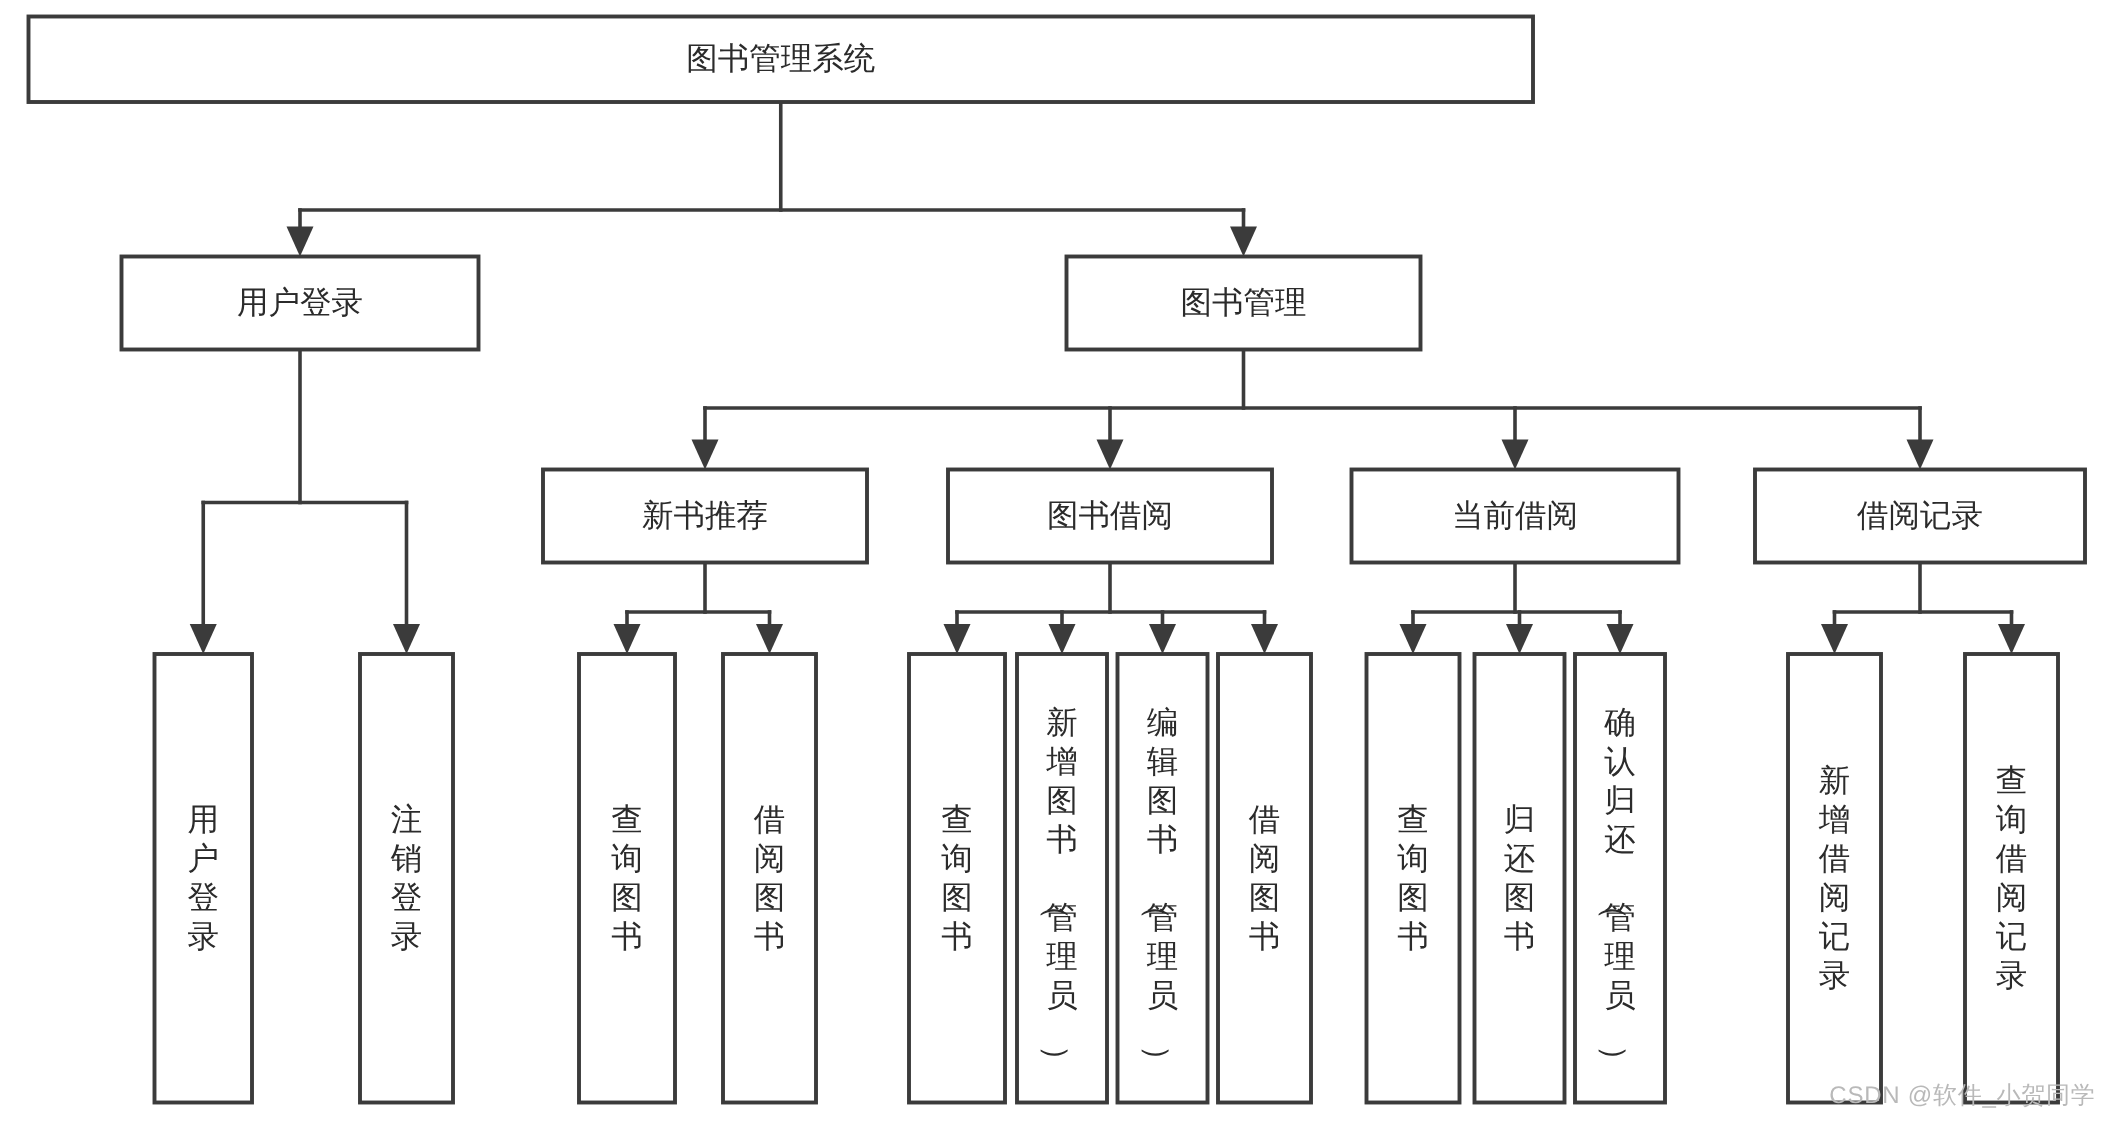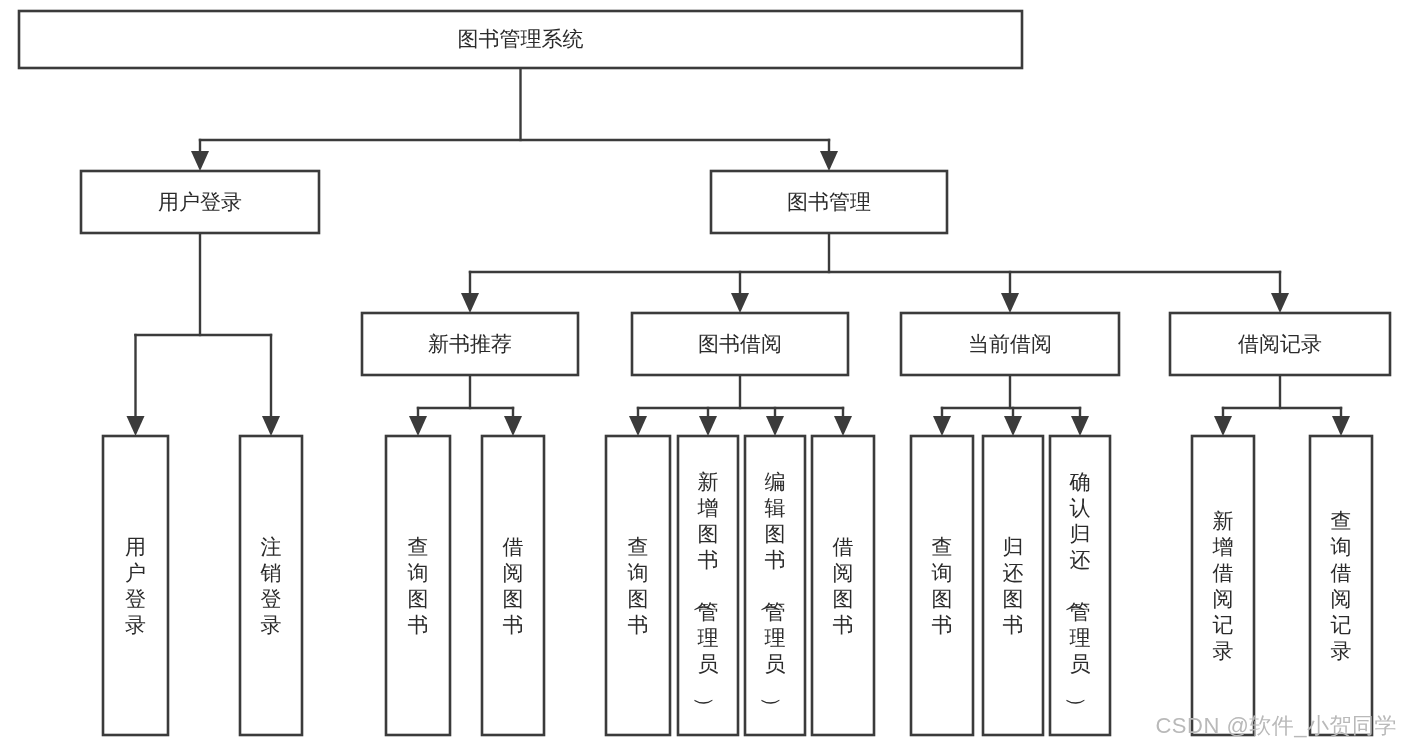--- a/index.html
+++ b/index.html
@@ -52,21 +52,21 @@
   }
   .arrow-head {
     fill: #3b3b3b;
     stroke: none;
   }
   .watermark {
     position: absolute;
     right: 8px;
     bottom: 6px;
     font-family: "Liberation Sans", "DejaVu Sans", sans-serif;
-    font-size: 22px;
+    font-size: 16px;
     color: #b9b9b9;
     white-space: nowrap;
     letter-spacing: 0.5px;
     user-select: none;
   }
 </style>
 </head>
 <body>
 
 <div id="diagram-root">

